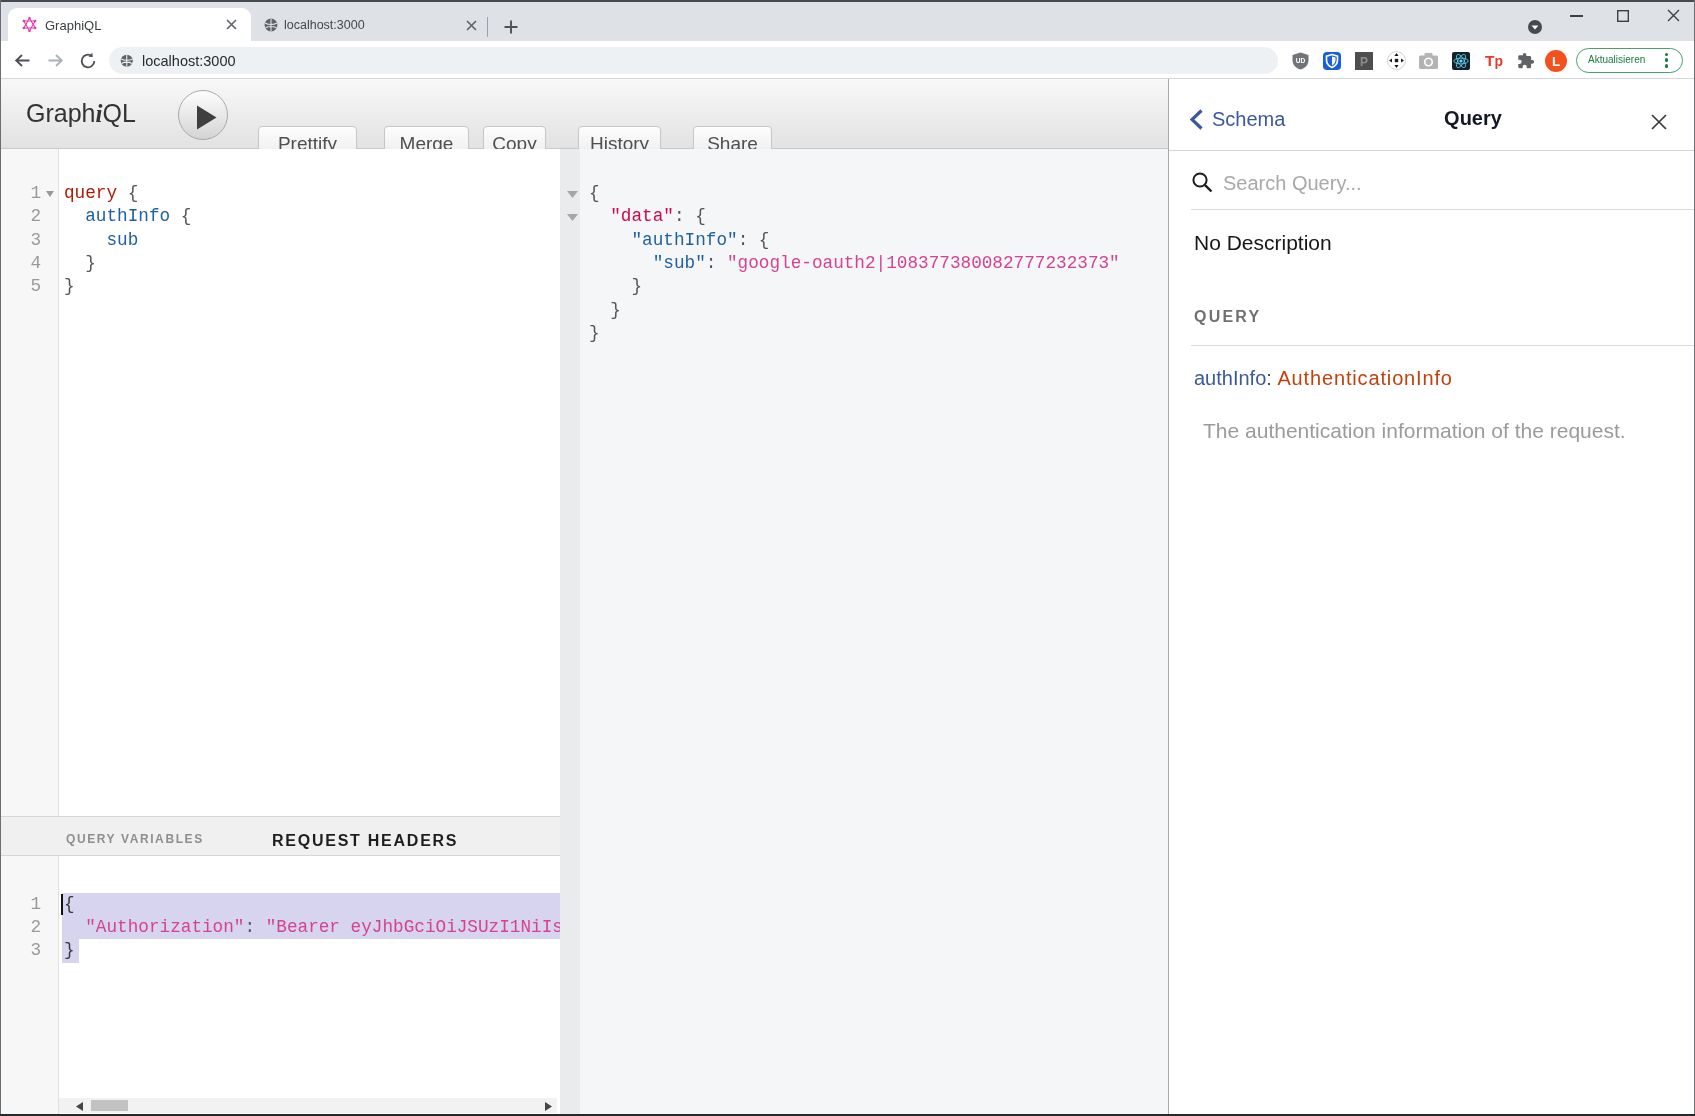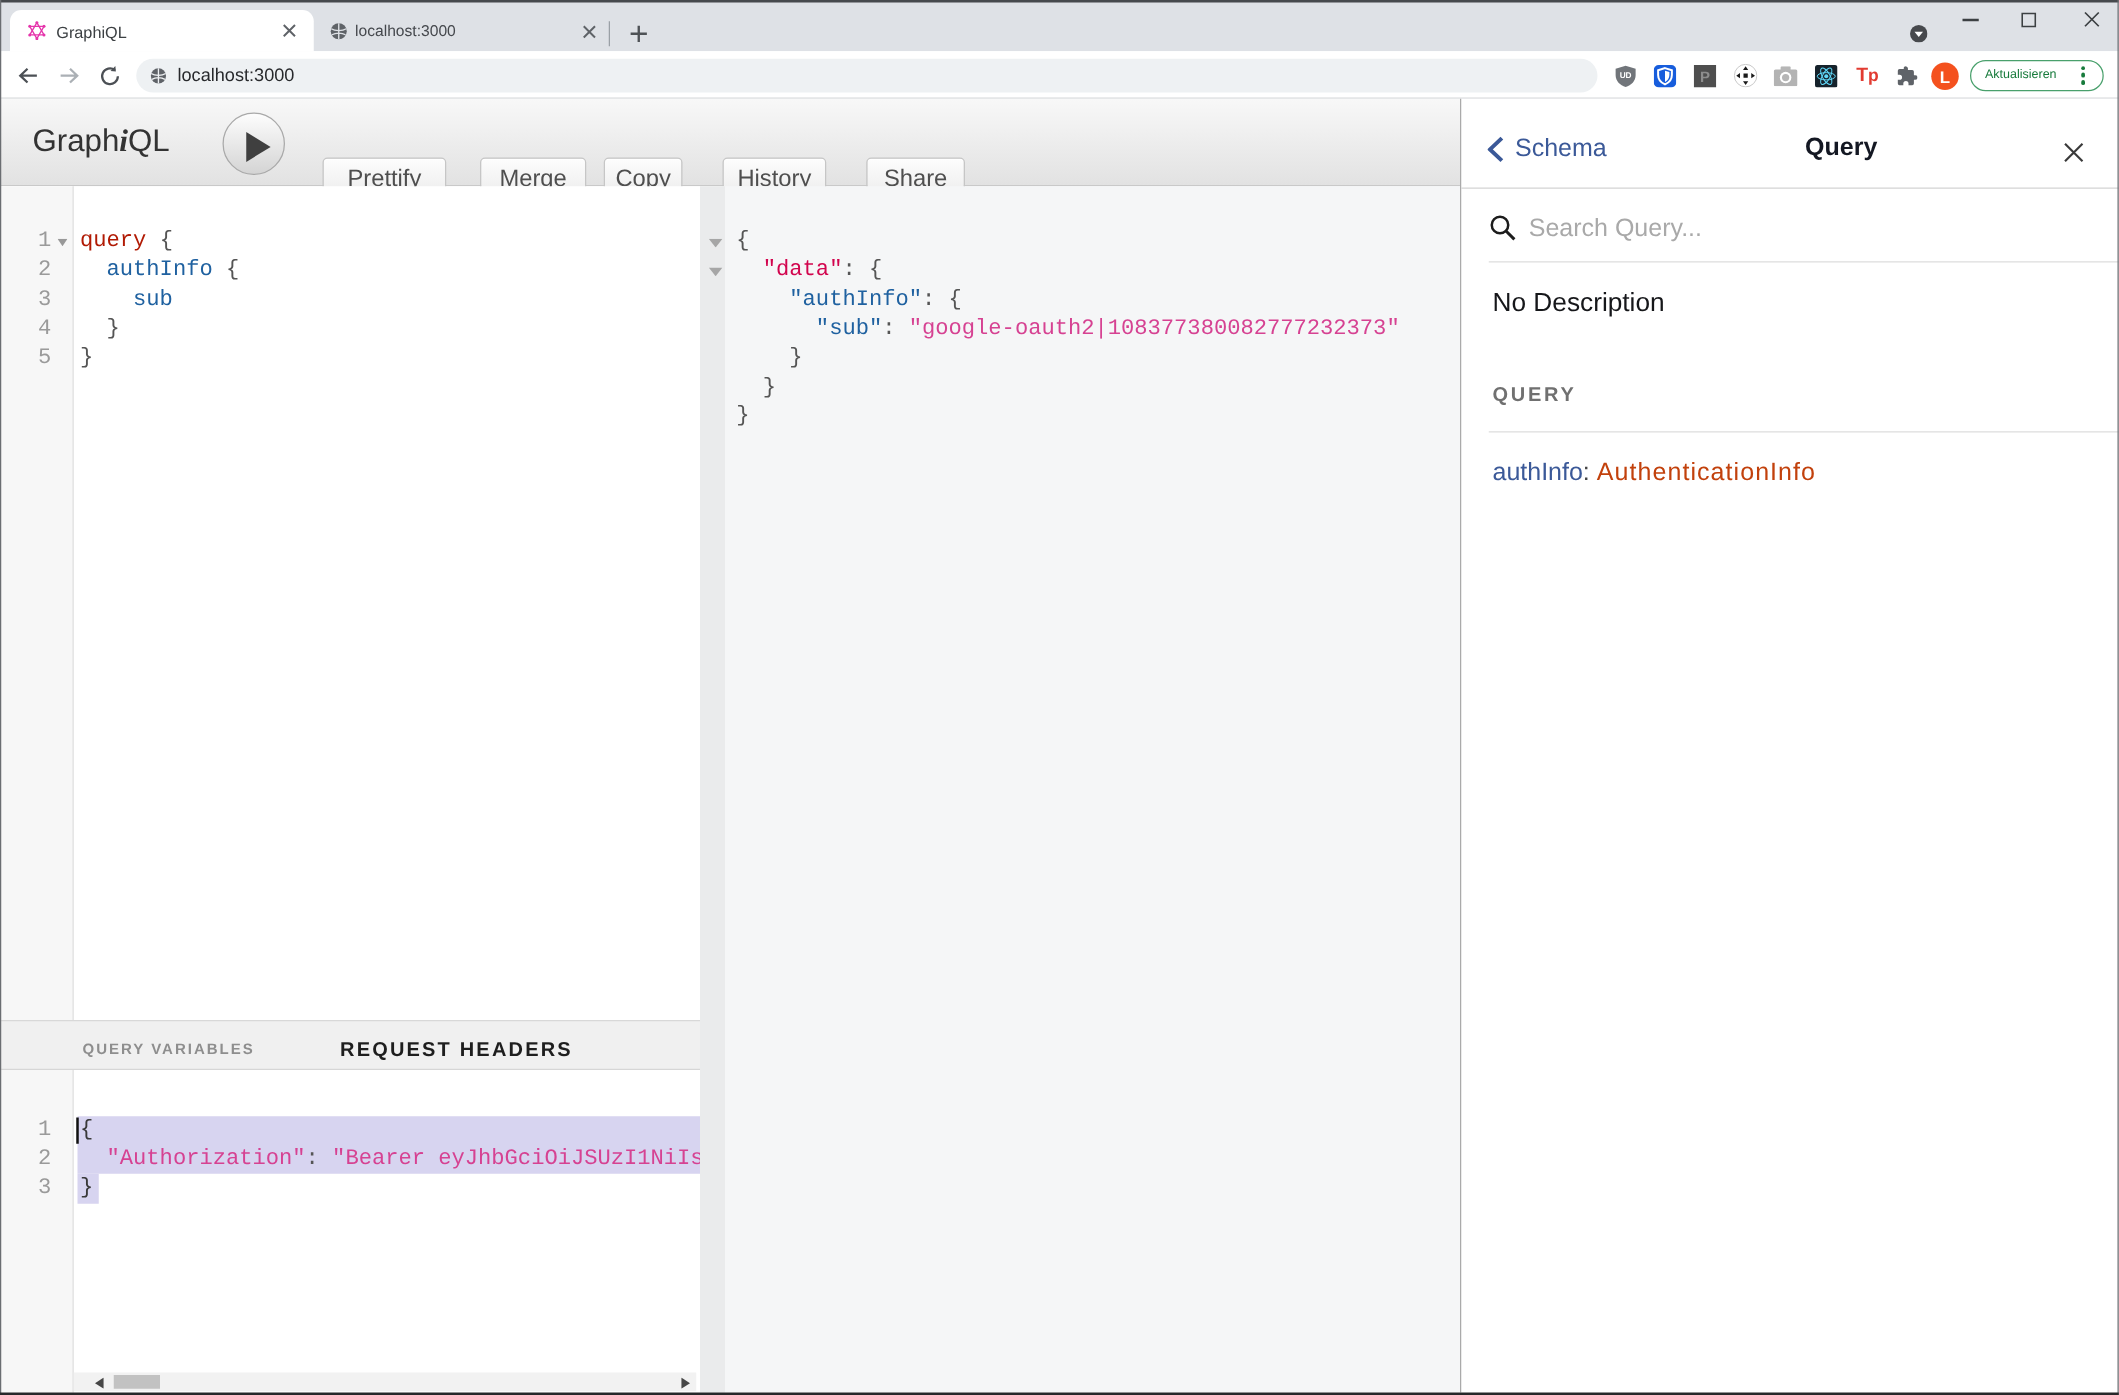--- a/index.html
+++ b/index.html
@@ -230,14 +230,15 @@
   <div class="abs" style="left:1223px;top:172px;font-size:20px;color:#a9a9a9;">Search Query...</div>
   <div class="abs" style="left:1191px;top:209px;width:504px;height:1px;background:#ddd;"></div>
 
   <div class="abs" style="left:1194px;top:231px;font-size:21px;color:#16171a;">No Description</div>
   <div class="abs" style="left:1194px;top:308px;font-size:16px;font-weight:bold;letter-spacing:2.2px;color:#707070;">QUERY</div>
   <div class="abs" style="left:1191px;top:345px;width:504px;height:1px;background:#ddd;"></div>
 
   <div class="abs" style="left:1194px;top:367px;font-size:20px;">
     <span style="color:#3b5998">authInfo</span><span style="color:#444">: </span><span style="color:#c2410c;letter-spacing:0.85px;">AuthenticationInfo</span>
   </div>
+  <div class="abs" style="left:1203px;top:419px;font-size:21px;color:#9b9b9b;">The authentication information of the request.</div>
 
 </div>
 
 </body></html>

